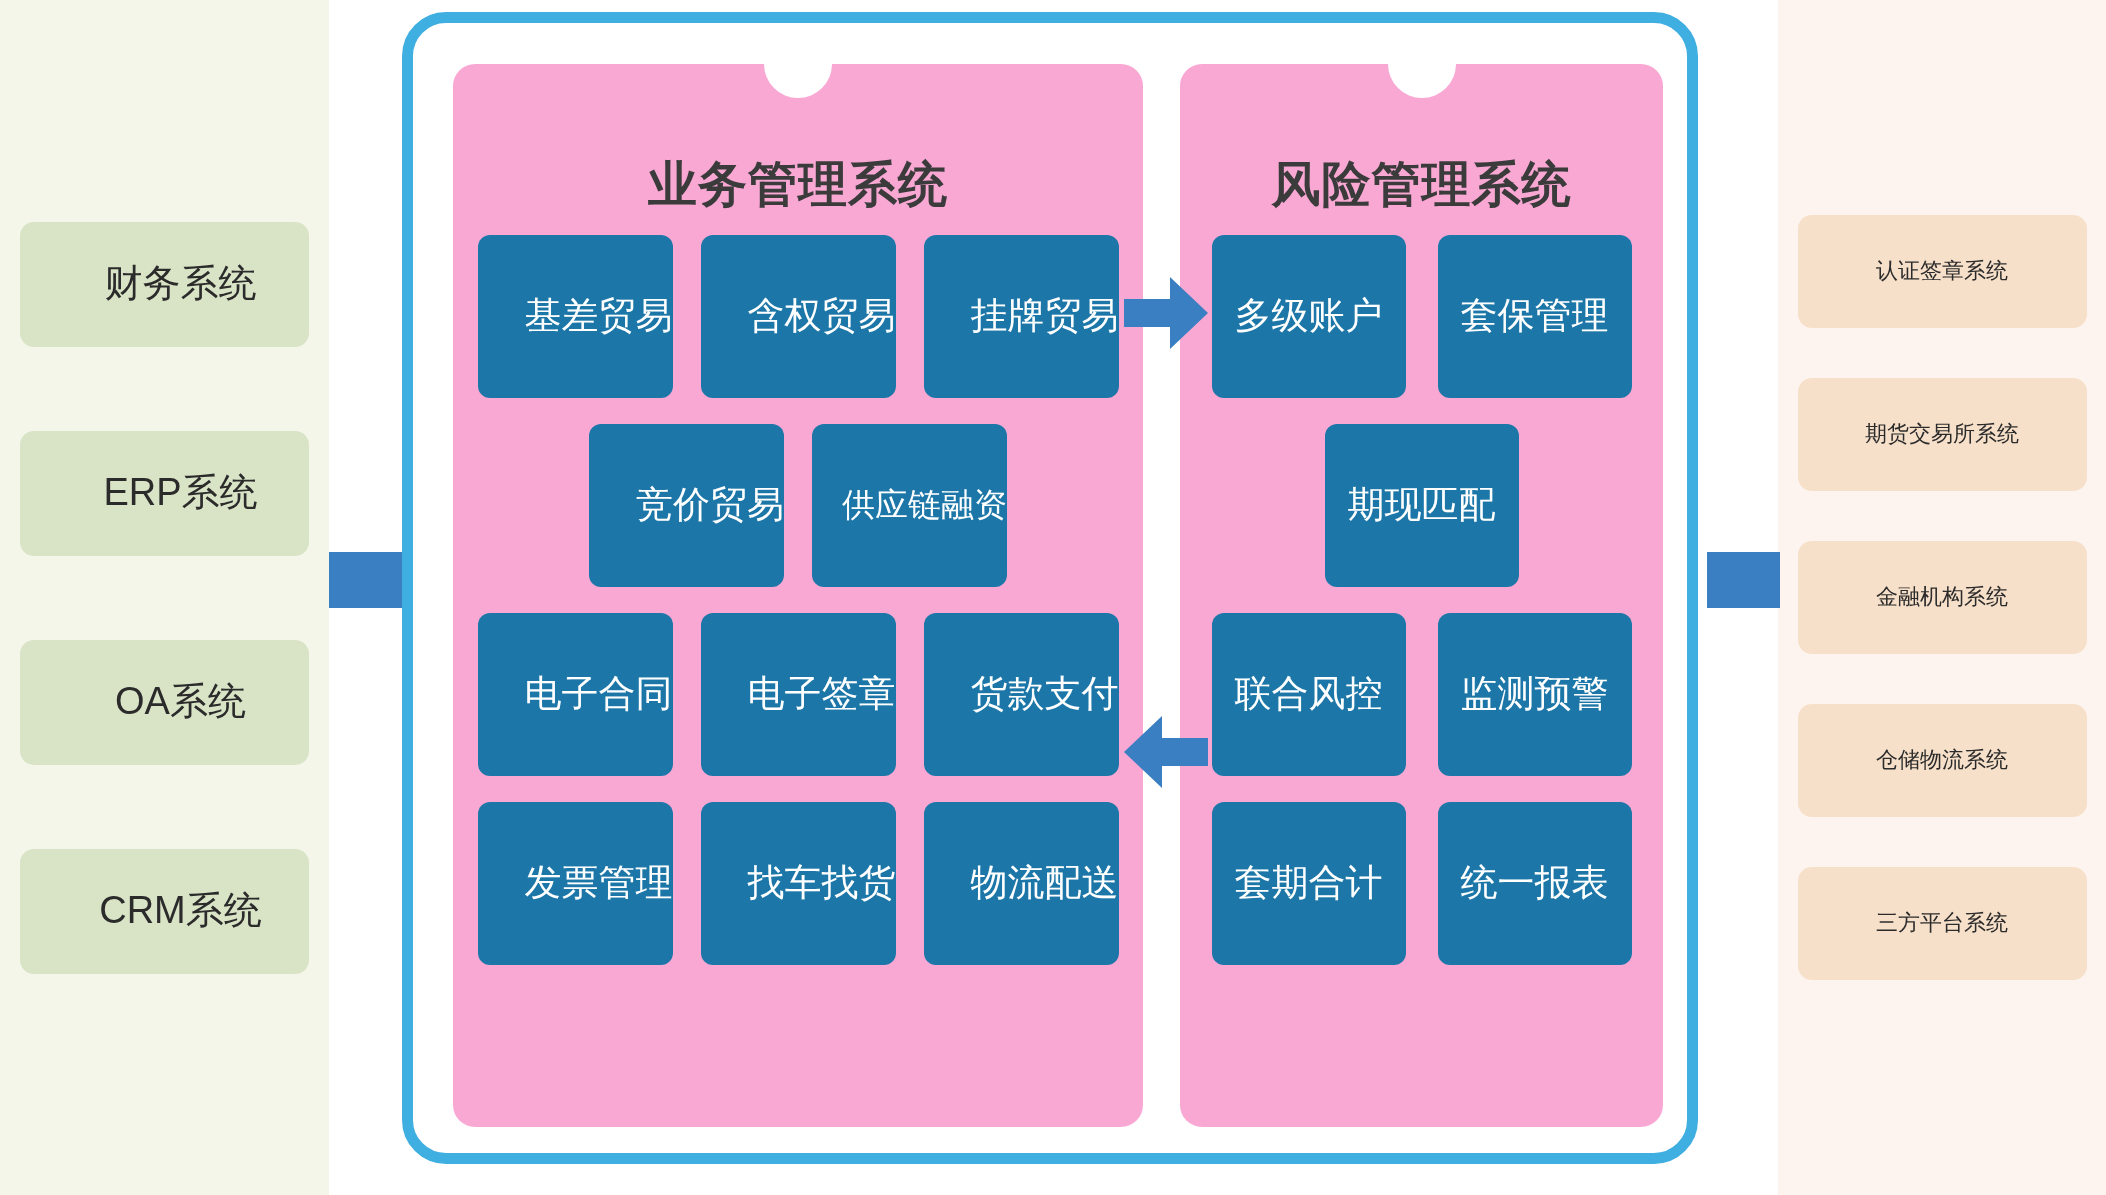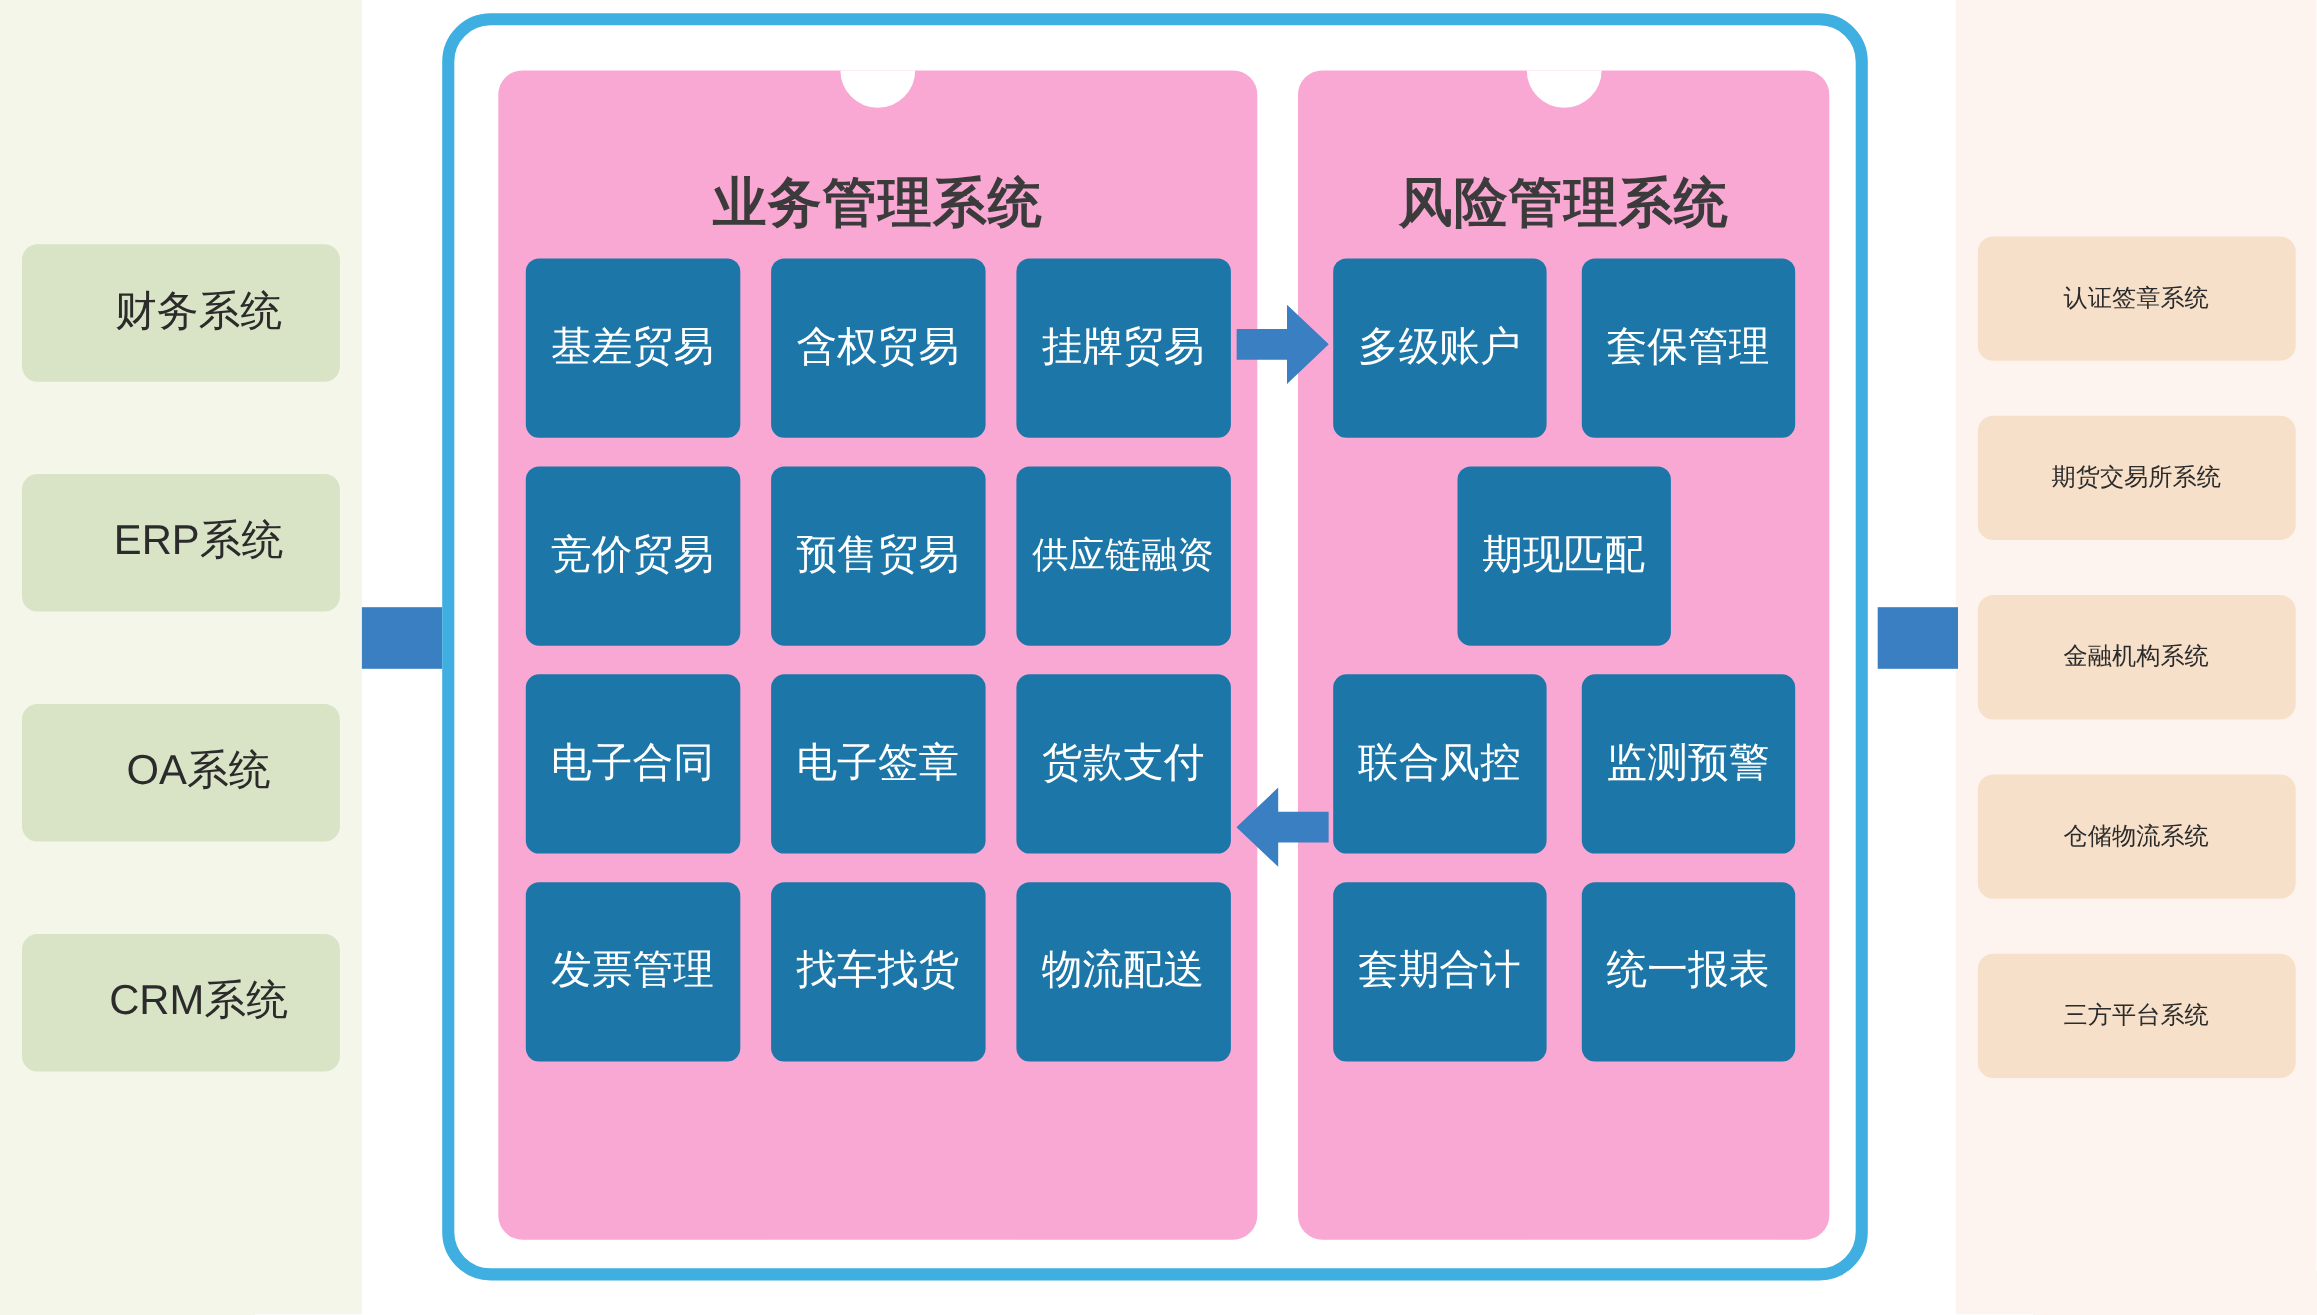--- a/index.html
+++ b/index.html
@@ -147,21 +147,21 @@
     box-sizing: border-box;
     display: flex;
     align-items: center;
     justify-content: center;
     background: #1c77a8;
     border-radius: 12px;
     color: #ffffff;
     text-align: center;
     line-height: 1.05;
   }
-  .grid-left .tile  { width: 195px; height: 163px; font-size: 37px; }
+  .grid-left .tile  { width: 195px; height: 163px; font-size: 37px; justify-content: flex-end; }
   .grid-right .tile { width: 194px; height: 163px; font-size: 37px; }
   .tile.long { font-size: 33px; }
 
   
   .arrow {
     position: absolute;
     width: 84px;
     height: 72px;
   }
   .arrow svg { display: block; width: 84px; height: 72px; }
@@ -224,23 +224,20 @@
             <span>含权贸易</span>
           </div>
           <div class="tile">
             <span>挂牌贸易</span>
           </div>
         </div>
         <div class="grid-row">
           <div class="tile">
             <span>竞价贸易</span>
           </div>
-          <div class="tile">
-            <span>预售贸易</span>
-          </div>
           <div class="tile long">
             <span>供应链融资</span>
           </div>
         </div>
         <div class="grid-row">
           <div class="tile">
             <span>电子合同</span>
           </div>
           <div class="tile">
             <span>电子签章</span>

